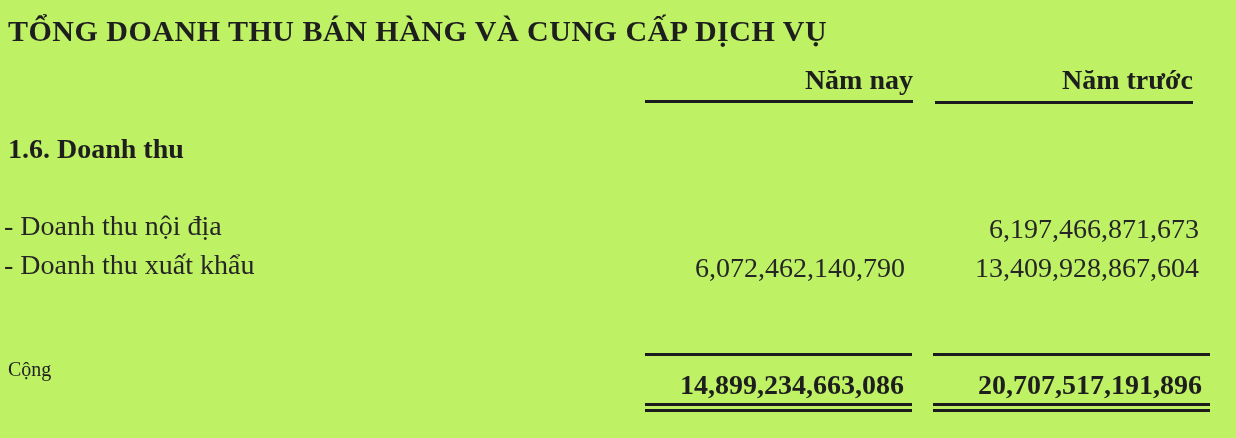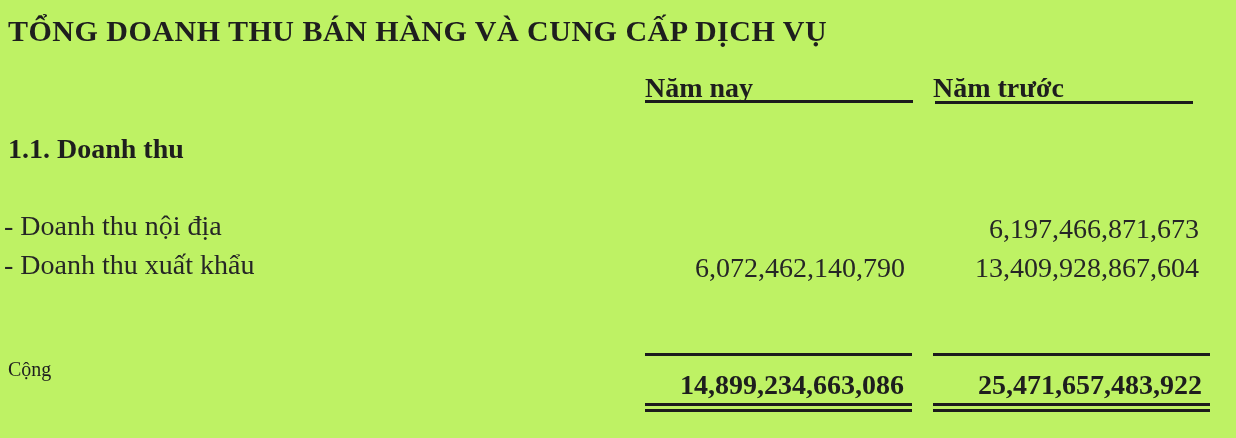--- a/index.html
+++ b/index.html
@@ -18,24 +18,24 @@
     left: 8px;
     top: 14px;
     font-size: 30px;
     font-weight: bold;
     letter-spacing: 0.5px;
     color: #1e1e1e;
     white-space: nowrap;
   }
   .col-header {
     position: absolute;
-    top: 72px;
+    top: 64px;
     font-size: 28px;
     font-weight: bold;
-    text-align: left;
+    text-align: right;
     color: #1e1e1e;
     white-space: nowrap;
   }
   .col-header.c1 { left: 645px; width: 268px; }
   .col-header.c2 { left: 933px; width: 260px; }
   .header-rule {
     position: absolute;
     height: 3px;
     background: #1c1c1c;
   }
@@ -102,26 +102,26 @@
 <div class="page">
 
   <div class="doc-title">TỔNG DOANH THU BÁN HÀNG VÀ CUNG CẤP DỊCH VỤ</div>
 
   <div class="col-header c1">Năm nay</div>
   <div class="col-header c2">Năm trước</div>
 
   <div class="header-rule r1"></div>
   <div class="header-rule r2"></div>
 
-  <div class="section-title">1.1. Doanh thu</div>
+  <div class="section-title">1.6. Doanh thu</div>
 
   <div class="row-label r1">- Doanh thu nội địa</div>
   <div class="num c2 row1">6,197,466,871,673</div>
 
   <div class="row-label r2">- Doanh thu xuất khẩu</div>
   <div class="num c1 row2">6,072,462,140,790</div>
   <div class="num c2 row2">13,409,928,867,604</div>
 
   <div class="total-label">Cộng</div>
   <div class="total-box c1">14,899,234,663,086</div>
-  <div class="total-box c2">25,471,657,483,922</div>
+  <div class="total-box c2">20,707,517,191,896</div>
 
 </div>
 
 </body></html>

